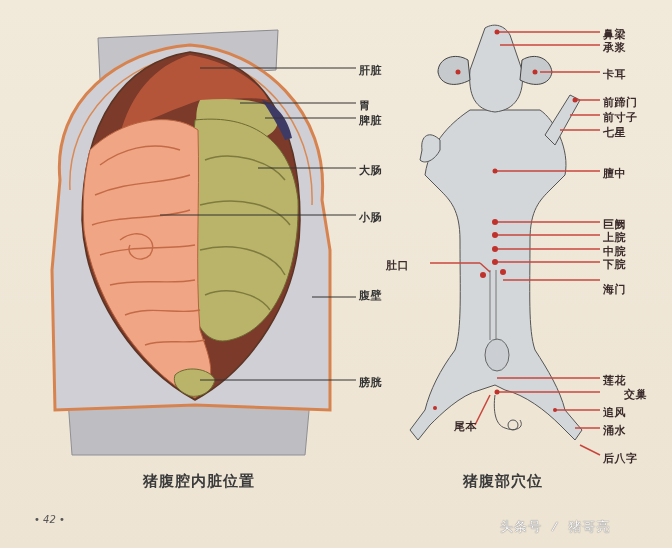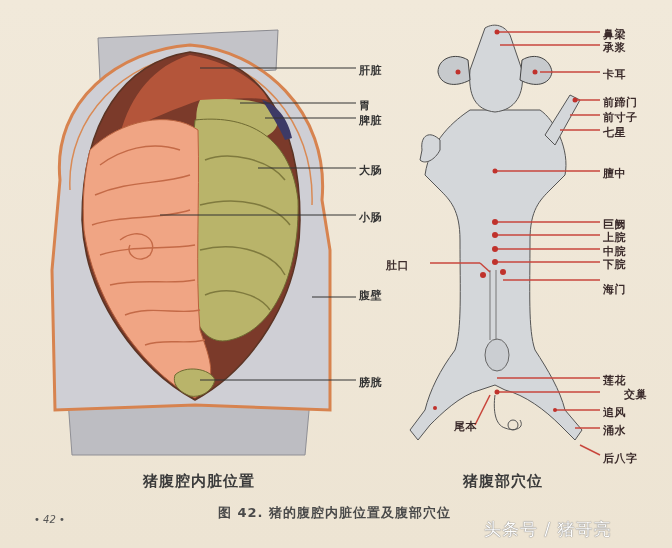--- a/index.html
+++ b/index.html
@@ -8,22 +8,22 @@
     background:#efe6d6;
     font-family:"DejaVu Sans", sans-serif;
   }
   .page { position:absolute; left:0; top:0; width:672px; height:548px; background:linear-gradient(180deg,#f1e9da 0%,#ede4d3 100%); }
   svg.art { position:absolute; left:0; top:0; }
   .lbl { position:absolute; font-size:11px; color:#333; letter-spacing:0.5px; white-space:nowrap; font-weight:bold; }
   .lbl.r { color:#3a2a2a; }
   .caption-sub { position:absolute; font-size:15px; font-weight:bold; color:#3b3b3b; letter-spacing:1px; }
   .fig-title { position:absolute; left:218px; top:504px; font-size:13px; font-weight:bold; color:#4a4a4a; letter-spacing:1px; }
   .page-no { position:absolute; left:34px; top:514px; font-size:10px; font-style:italic; color:#555; }
-  .watermark { position:absolute; left:484px; top:518px; font-size:17px; color:#ffffff; letter-spacing:1px;
-    text-shadow:0 0 1px #777, 0 0 1px #777; }
+  .watermark { position:absolute; left:500px; top:518px; font-size:13px; color:#ffffff; letter-spacing:1px;
+    text-shadow:0 0 1px #777, 0 0 1px #777;font-family:Liberation Mono, monospace; }
 </style>
 </head>
 <body>
 
 <div class="page">
 
 <svg class="art" width="672" height="548" viewBox="0 0 672 548">
 
   <g>
 
@@ -163,21 +163,17 @@
 <span class="lbl r" style="left:603px;top:405px">追风</span>
 <span class="lbl r" style="left:603px;top:423px">涌水</span>
 <span class="lbl r" style="left:603px;top:451px">后八字</span>
 
 <span class="lbl r" style="left:386px;top:258px">肚口</span>
 <span class="lbl r" style="left:454px;top:419px">尾本</span>
 
 <span class="caption-sub" style="left:143px;top:472px">猪腹腔内脏位置</span>
 <span class="caption-sub" style="left:463px;top:472px">猪腹部穴位</span>
 
-<div class="fig-title">
-  <span>图 42.</span>
-  <span>猪的腹腔内脏位置及腹部穴位</span>
-</div>
 
 <span class="page-no">• 42 •</span>
 <span class="watermark">头条号 / 猪哥亮</span>
 
 </div>
 
 </body></html>

